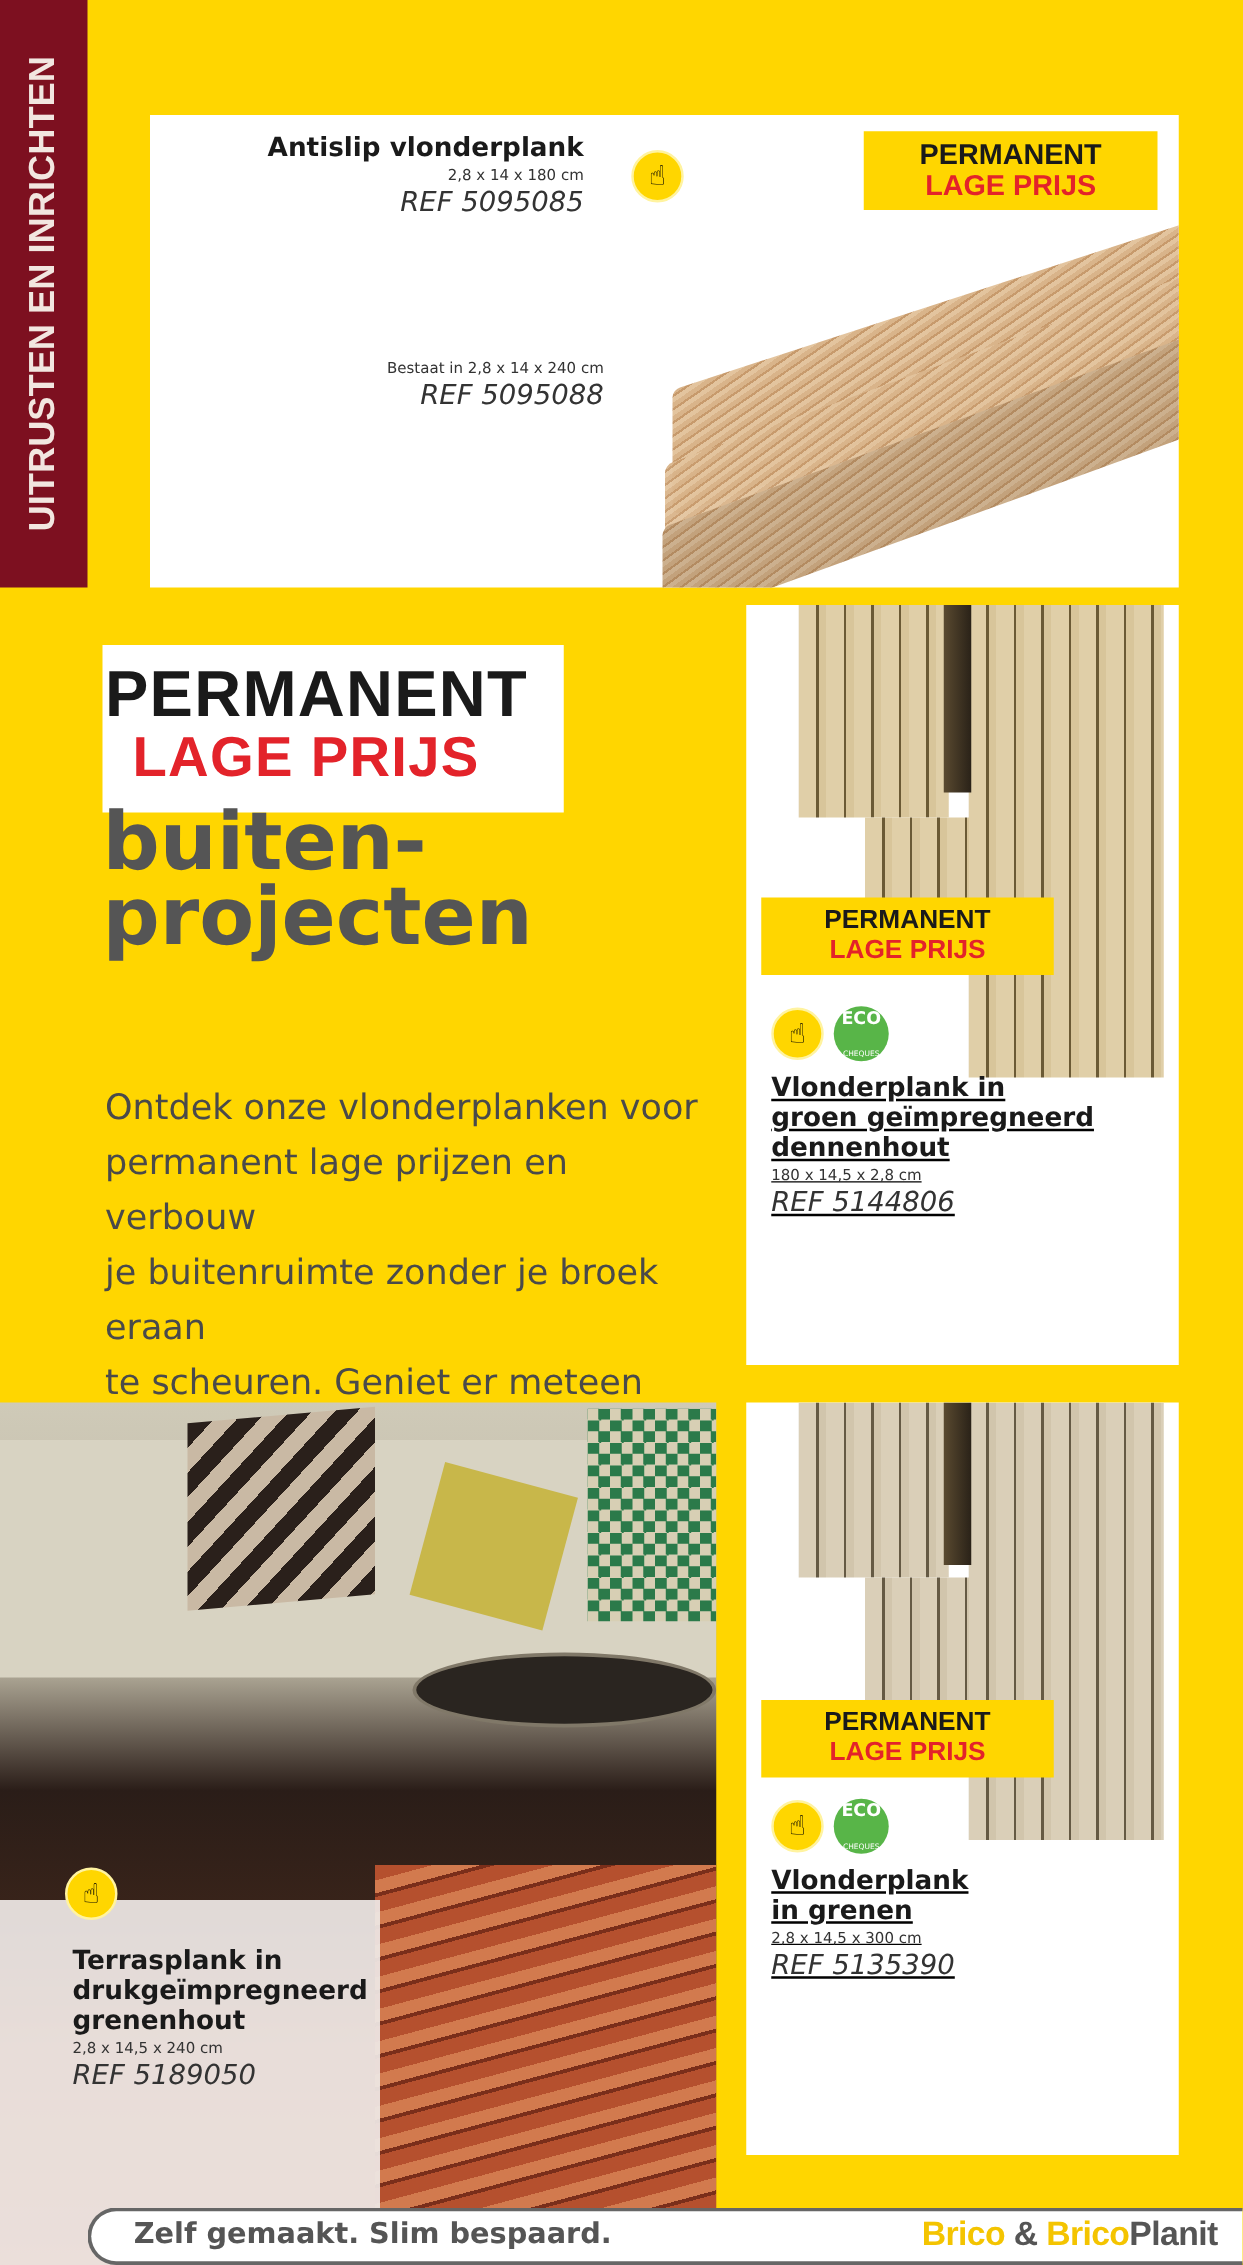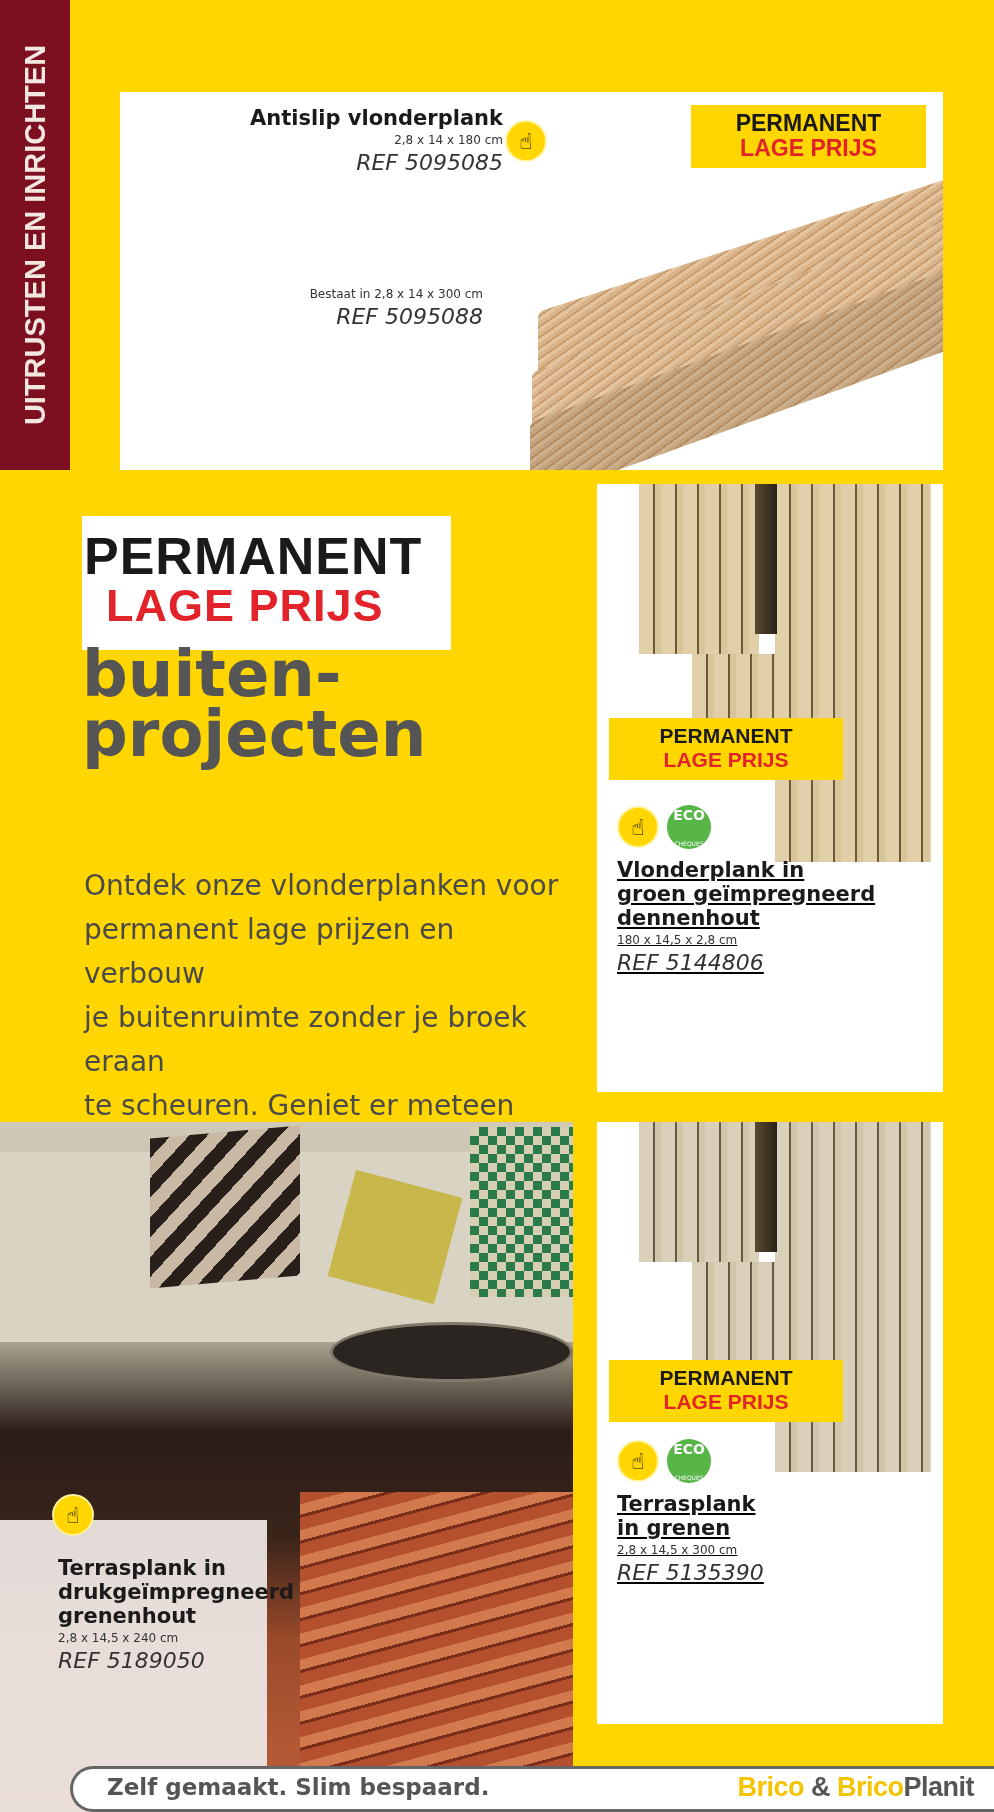--- a/index.html
+++ b/index.html
@@ -6,21 +6,21 @@
   html, body { width: 994px; height: 1812px; overflow: hidden; }
   body { background: #ffd600; font-family: "DejaVu Sans", sans-serif; position: relative; }
 
   .side-tab { position: absolute; left: 0; top: 0; width: 70px; height: 470px; background: #7d1020; }
   .side-tab span { position: absolute; left: 35px; top: 235px; transform: translate(-50%, -50%) rotate(-90deg);
     white-space: nowrap; color: #f2e6e0; font-weight: bold; font-size: 29px; letter-spacing: 0px;
     font-family: "Liberation Sans", sans-serif; }
 
   
   .card-top { position: absolute; left: 120px; top: 92px; width: 823px; height: 378px; background: #fff; overflow: hidden; }
-  .card-top .txt { position: absolute; right: 440px; top: 14px; text-align: right; }
+  .card-top .txt { position: absolute; right: 476px; top: 14px; text-align: right; }
   .title { font-weight: bold; color: #1a1a1a; font-size: 21px; line-height: 24px; }
   .dim { color: #333; font-size: 12px; line-height: 21px; }
   .ref { color: #333; font-size: 22px; font-style: italic; line-height: 23px; }
   .card-top .alt { position: absolute; right: 460px; top: 192px; text-align: right; }
 
   .badge-yellow { position: absolute; background: #ffd600; text-align: center; font-family: "Liberation Sans", sans-serif; font-weight: bold; }
   .badge-yellow .b1 { color: #1a1a1a; display: block; }
   .badge-yellow .b2 { color: #e3232a; display: block; }
 
   .hand-icon { position: absolute; width: 42px; height: 42px; border-radius: 50%; background: #ffd600;
@@ -56,21 +56,21 @@
     background: linear-gradient(180deg, #cfcab8 0%, #bcb6a3 30%, #2a1d18 45%, #3a241a 60%, #9a4a2a 75%, #c0603a 100%); }
   .sofa { position: absolute; left: 0; top: 30px; width: 573px; height: 190px; background: #d8d3c2; }
   .cushion-zig { position: absolute; left: 150px; top: 10px; width: 150px; height: 150px;
     background: repeating-linear-gradient(135deg, #2a201b 0 14px, #c9b9a4 14px 28px); transform: skewY(-5deg); }
   .cushion-yellow { position: absolute; left: 340px; top: 60px; width: 110px; height: 110px; background: #c8b74a; transform: rotate(15deg); }
   .cushion-green { position: absolute; left: 470px; top: 5px; width: 103px; height: 170px;
     background: repeating-conic-gradient(#2b7a4a 0 25%, #d7cfb4 0 50%) 0 0/18px 18px; }
   .table { position: absolute; left: 330px; top: 200px; width: 243px; height: 60px; border-radius: 50%; background: #2a2520; border: 3px solid #807868; }
   .floor { position: absolute; left: 300px; top: 370px; width: 273px; height: 320px;
     background: repeating-linear-gradient(165deg, #b5502e 0 12px, #d27a4e 12px 22px, #7a2e1a 22px 25px); }
-  .info-panel { position: absolute; left: 0; top: 1520px; width: 267px; height: 292px; background: rgba(238,232,230,0.93); }
+  .info-panel { position: absolute; left: 0; top: 1520px; width: 304px; height: 292px; background: rgba(238,232,230,0.93); }
   .info-panel .info { position: absolute; left: 58px; top: 36px; }
   .hand-photo { left: 52px; top: 1494px; }
 
   
   .footer { position: absolute; left: 70px; top: 1766px; width: 934px; height: 46px; background: #fff;
     border: 3px solid #666; border-radius: 24px 0 0 24px; border-right: none; }
   .footer .slogan { position: absolute; left: 34px; top: 5px; font-size: 23px; font-weight: bold; color: #555; }
   .footer .logo { position: absolute; right: 30px; top: 3px; font-size: 27px; font-weight: bold; font-family: "Liberation Sans", sans-serif; letter-spacing: -0.5px; }
   .logo .y { color: #f4c400; }
   .logo .g { color: #555; }
@@ -83,21 +83,21 @@
   <span>UITRUSTEN EN INRICHTEN</span>
 </div>
 
 <div class="card-top">
   <div class="txt">
     <div class="title">Antislip vlonderplank</div>
     <div class="dim">2,8 x 14 x 180 cm</div>
     <div class="ref">REF 5095085</div>
   </div>
   <div class="alt">
-    <div class="dim">Bestaat in 2,8 x 14 x 300 cm</div>
+    <div class="dim">Bestaat in 2,8 x 14 x 240 cm</div>
     <div class="ref">REF 5095088</div>
   </div>
   <div class="hand-icon" style="left:385px;top:28px;">☝</div>
   <div class="plank-stack" style="left:0;top:0;width:823px;height:378px;">
     <div class="plank" style="left:418px;top:150px;width:430px;height:100px;transform:skewY(-18deg);"></div>
     <div class="plank" style="left:412px;top:200px;width:440px;height:80px;transform:skewY(-20deg);opacity:.95;"></div>
     <div class="plank" style="left:410px;top:250px;width:440px;height:80px;transform:skewY(-20deg);filter:brightness(.9);"></div>
   </div>
   <div class="badge-yellow" style="left:571px;top:13px;width:235px;height:63px;padding-top:6px;">
     <span class="b1" style="font-size:23px;line-height:25px;">PERMANENT</span>
@@ -156,21 +156,21 @@
   <div class="badge-yellow" style="left:12px;top:238px;width:234px;height:62px;padding-top:6px;">
     <span class="b1" style="font-size:21px;line-height:24px;">PERMANENT</span>
     <span class="b2" style="font-size:21px;line-height:24px;">LAGE PRIJS</span>
   </div>
   <div class="hand-icon" style="left:20px;top:318px;">☝</div>
   <div class="eco-icon" style="left:70px;top:317px;">
     <span class="e1">ECO</span>
     <span class="e2">CHEQUES</span>
   </div>
   <div class="info" style="top:370px;">
-    <div class="title">Terrasplank</div>
+    <div class="title">Vlonderplank</div>
     <div class="title">in grenen</div>
     <div class="dim">2,8 x 14,5 x 300 cm</div>
     <div class="ref">REF 5135390</div>
   </div>
 </div>
 
 <div class="photo">
   <div class="sofa"></div>
   <div class="cushion-zig"></div>
   <div class="cushion-yellow"></div>

